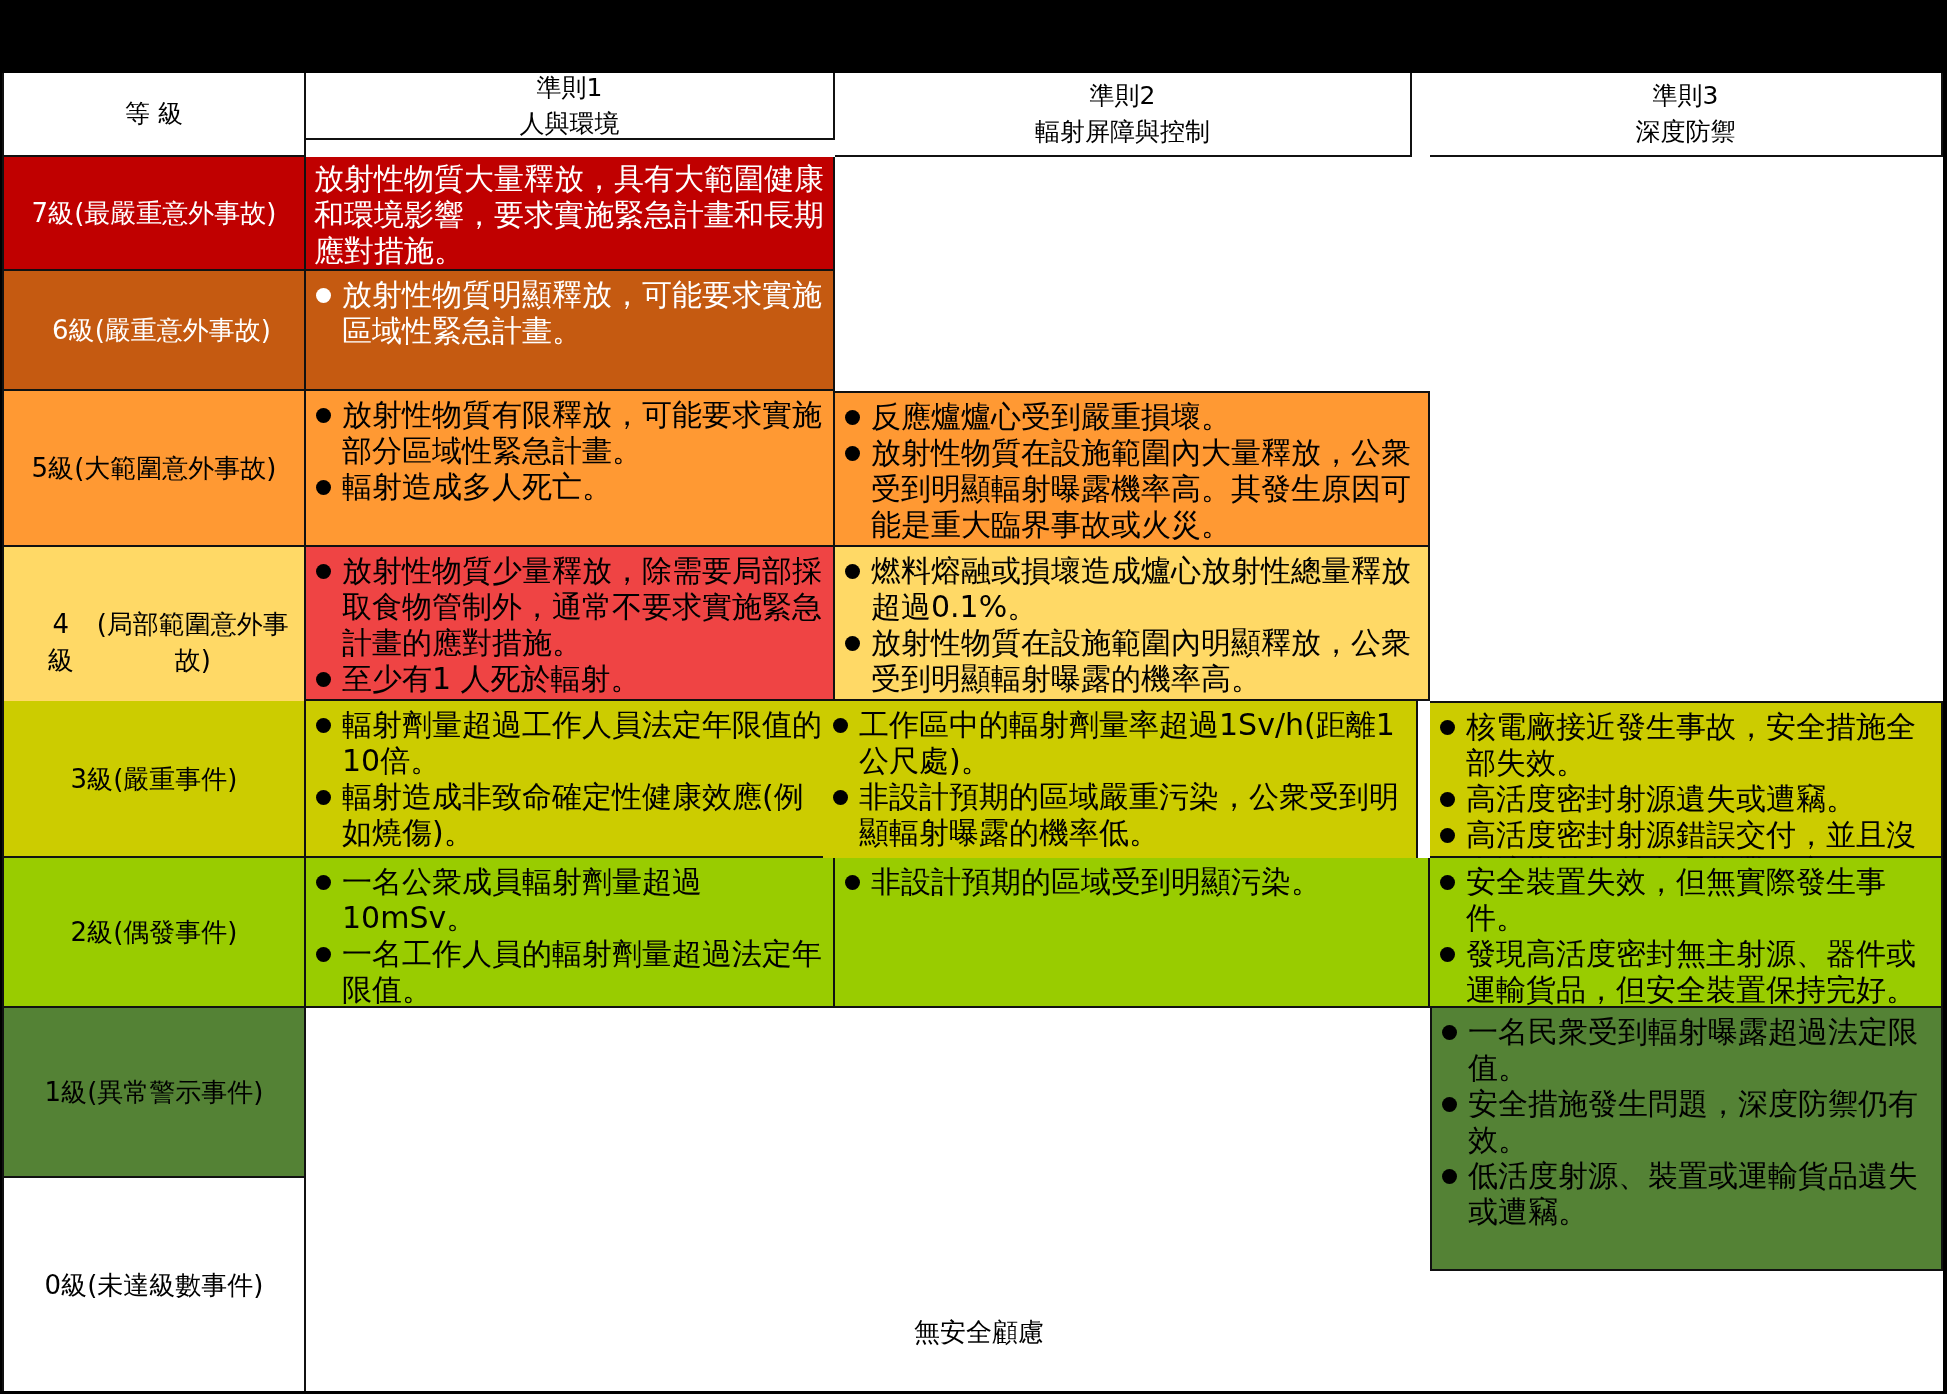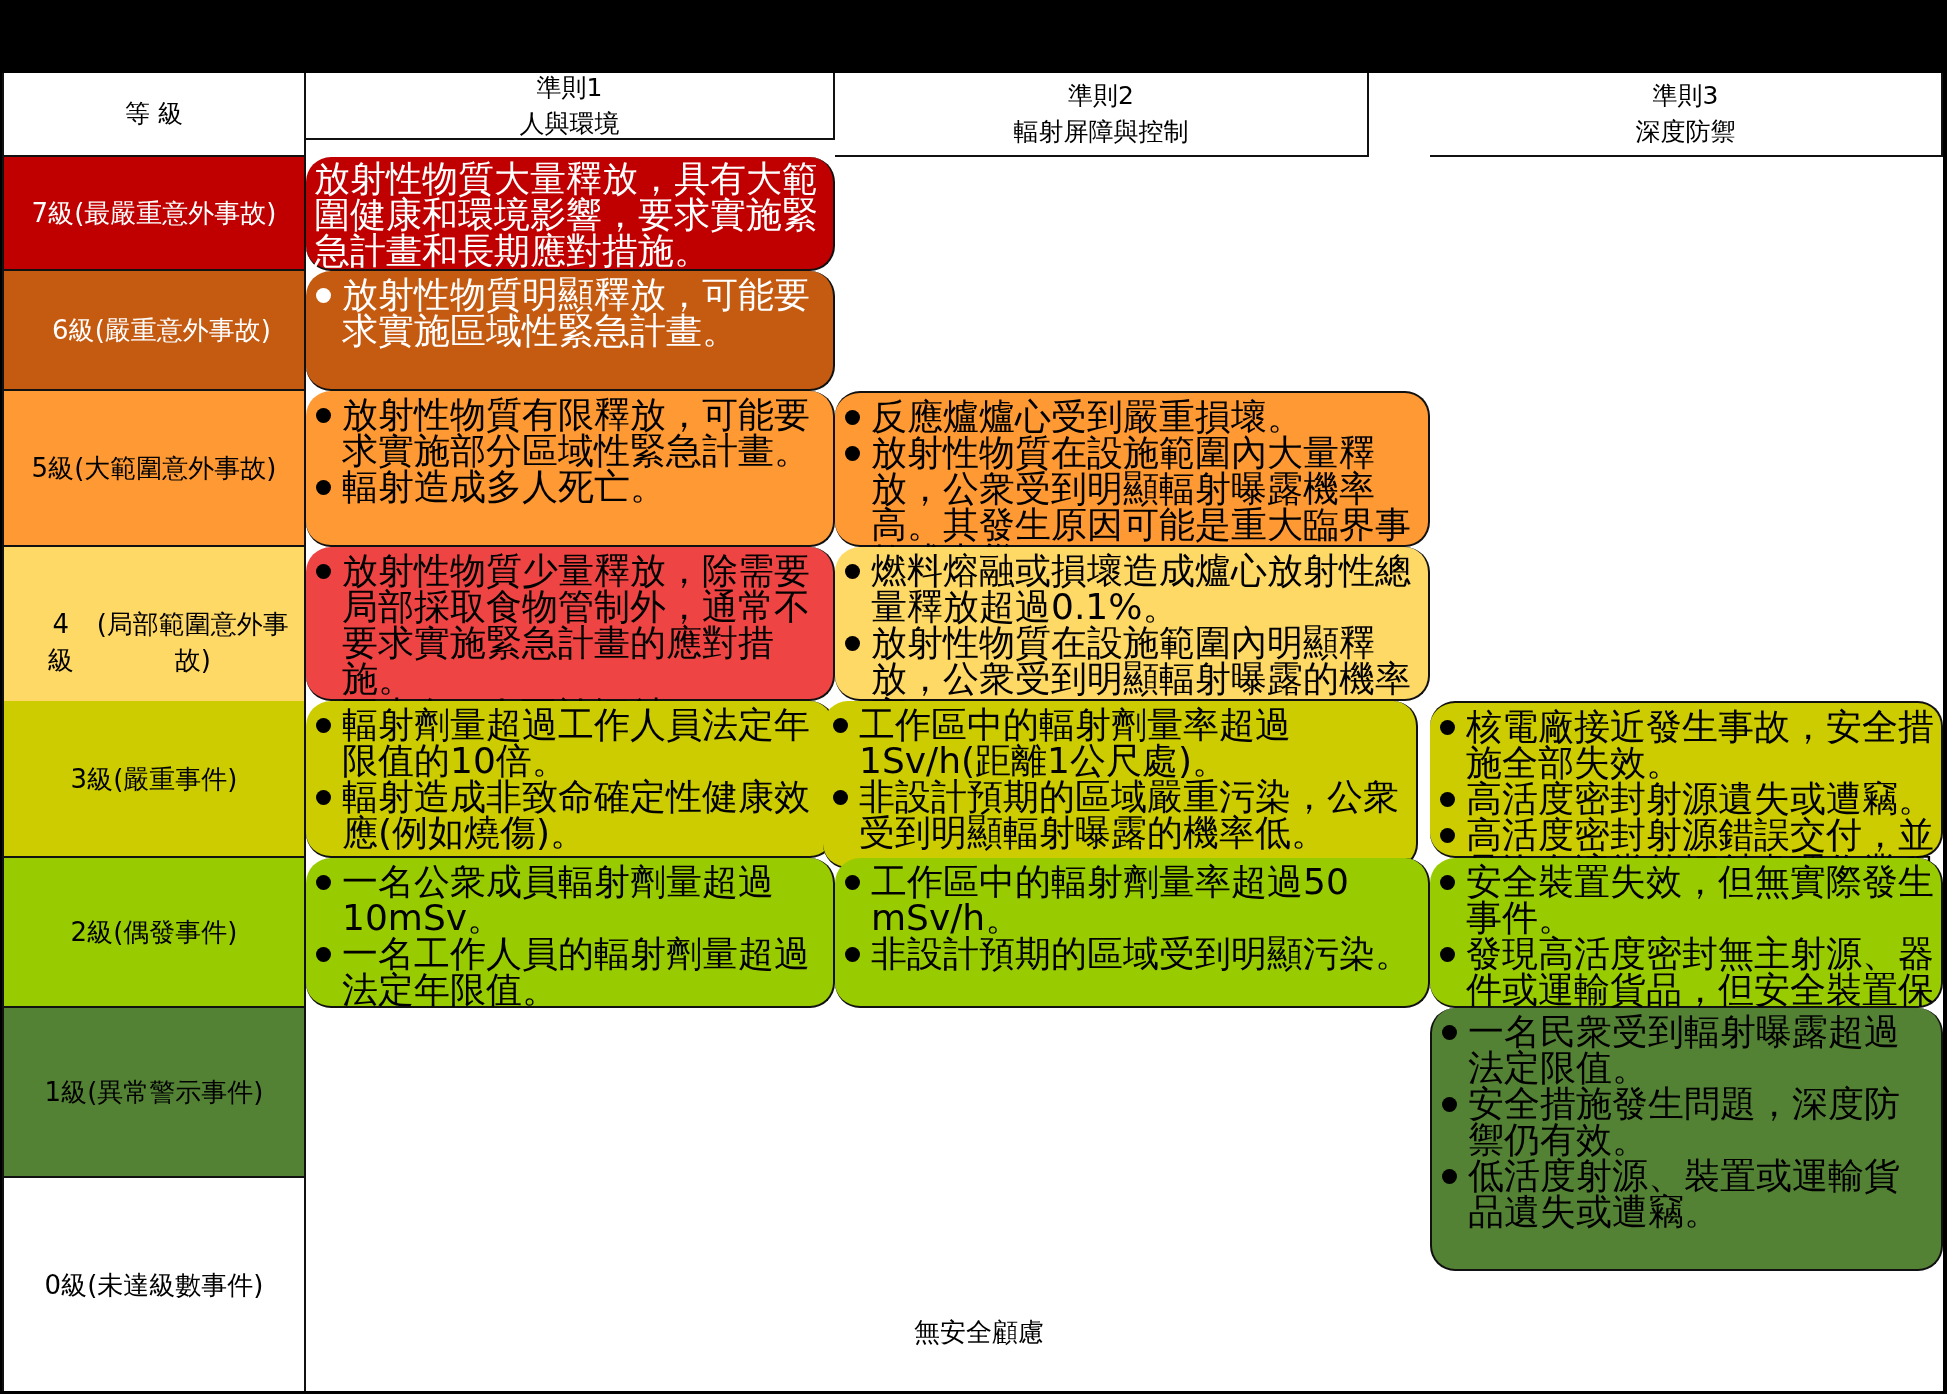--- a/index.html
+++ b/index.html
@@ -16,21 +16,21 @@
     border-right:2px solid #111; border-bottom:2px solid #111;
   }
   .hdr {
     display:flex; flex-direction:column; align-items:center; justify-content:center;
     font-size:25px; line-height:36px; text-align:center; background:#fff;
   }
   .lvl {
     display:flex; flex-direction:row; align-items:center; justify-content:center;
     font-size:26px; line-height:36px; text-align:center;
   }
-  .txt { padding:6px 6px 0 8px; font-size:36px; line-height:36px;border-radius:25px; }
+  .txt { padding:6px 6px 0 8px; font-size:30px; line-height:36px; }
   .txt ul { list-style:none; margin:0; padding:0; }
   .txt li { position:relative; padding-left:28px; }
   .txt li .dot {
     position:absolute; left:2px; top:11px; width:15px; height:15px; border-radius:50%;
     background:currentColor;
   }
   .white-text { color:#fff; }
   .none-text { position:absolute; font-size:26px; line-height:36px; }
 </style>
 </head>
@@ -40,21 +40,21 @@
 
 <div class="canvas">
 
   <div class="cell hdr" style="left:0;top:0;width:304px;height:84px;border-left:2px solid #111;">
     <span>等 級</span>
   </div>
   <div class="cell hdr" style="left:304px;top:0;width:529px;height:67px;">
     <span>準則1</span>
     <span>人與環境</span>
   </div>
-  <div class="cell hdr" style="left:833px;top:0;width:534px;height:84px;">
+  <div class="cell hdr" style="left:833px;top:0;width:577px;height:84px;">
     <span>準則2</span>
     <span>輻射屏障與控制</span>
   </div>
   <div class="cell hdr" style="left:1428px;top:0;width:513px;height:84px;">
     <span>準則3</span>
     <span>深度防禦</span>
   </div>
 
   <div class="cell lvl white-text" style="left:0;top:84px;width:304px;height:114px;background:#C00000;border-left:2px solid #111;">
     <span>7級</span>
@@ -137,21 +137,20 @@
     <span>(偶發事件)</span>
   </div>
   <div class="cell txt" style="left:304px;top:785px;width:529px;height:150px;background:#99CC00;">
     <ul>
       <li><span class="dot"></span><span>一名公衆成員輻射劑量超過10mSv。</span></li>
       <li><span class="dot"></span><span>一名工作人員的輻射劑量超過法定年限值。</span></li>
     </ul>
   </div>
   <div class="cell txt" style="left:833px;top:785px;width:595px;height:150px;background:#99CC00;">
     <ul>
-      <li><span class="dot"></span><span>工作區中的輻射劑量率超過50 mSv/h。</span></li>
       <li><span class="dot"></span><span>非設計預期的區域受到明顯污染。</span></li>
     </ul>
   </div>
   <div class="cell txt" style="left:1428px;top:785px;width:513px;height:150px;background:#99CC00;">
     <ul>
       <li><span class="dot"></span><span>安全裝置失效，但無實際發生事件。</span></li>
       <li><span class="dot"></span><span>發現高活度密封無主射源、器件或運輸貨品，但安全裝置保持完好。</span></li>
       <li><span class="dot"></span><span>高活度密封射源包裝不當。</span></li>
     </ul>
   </div>

